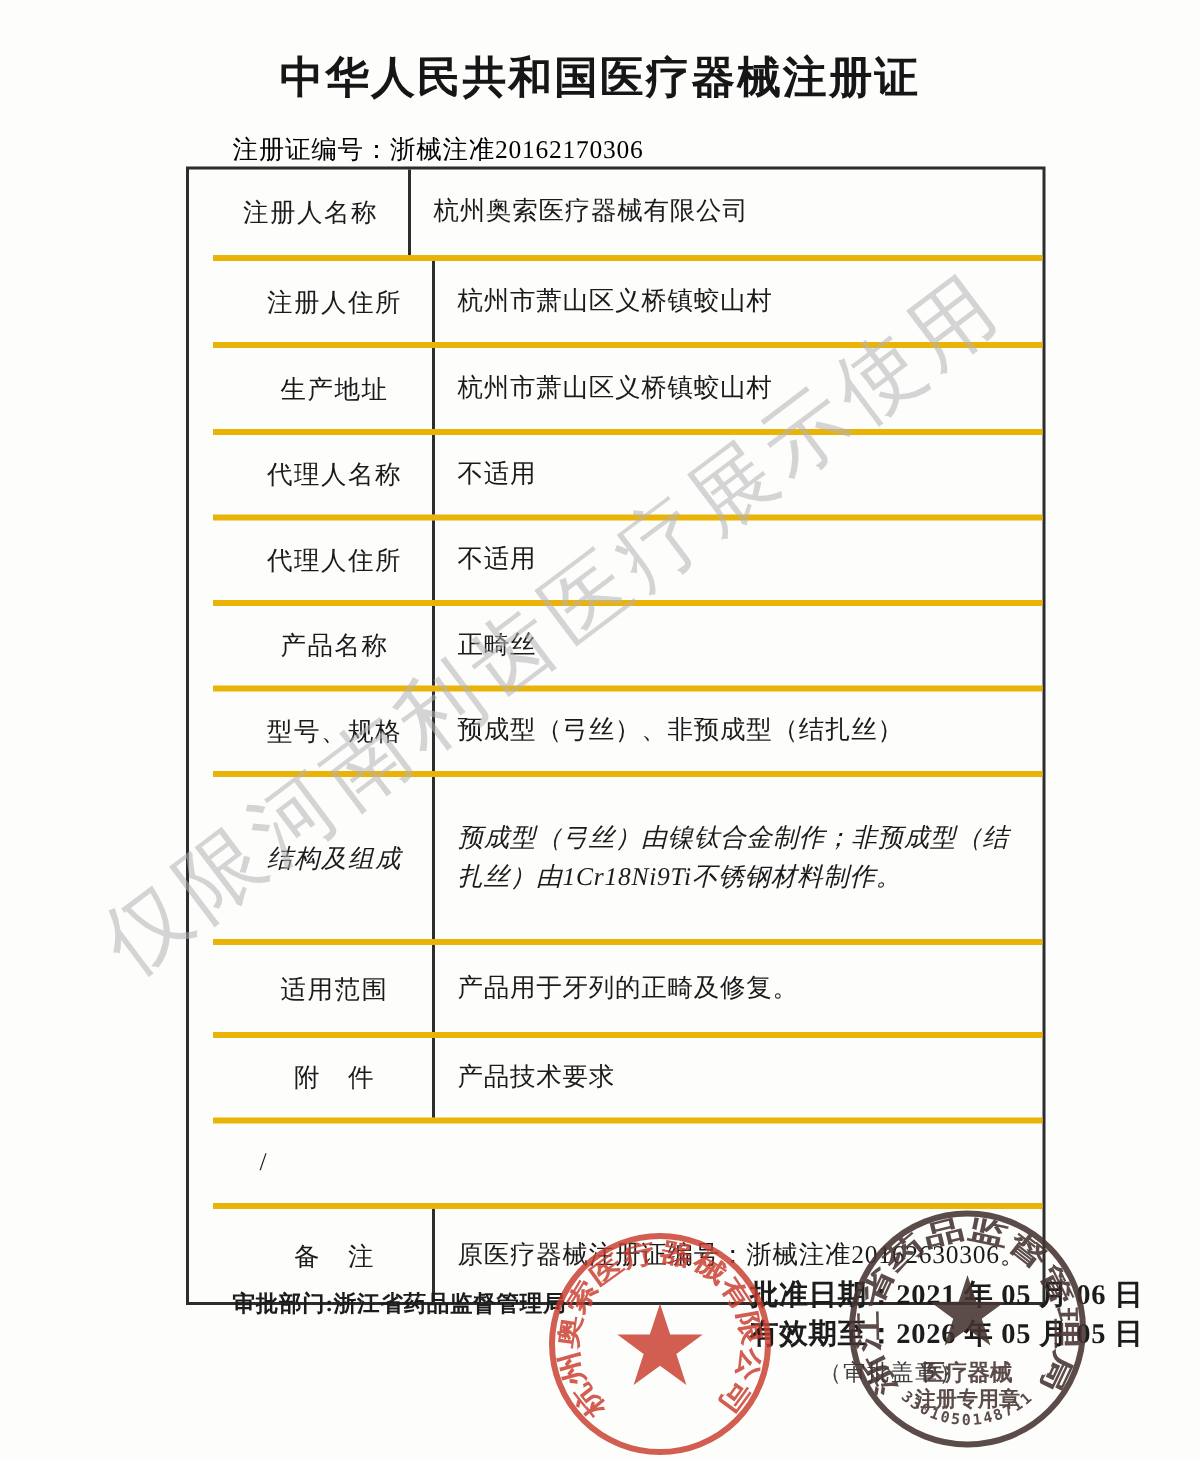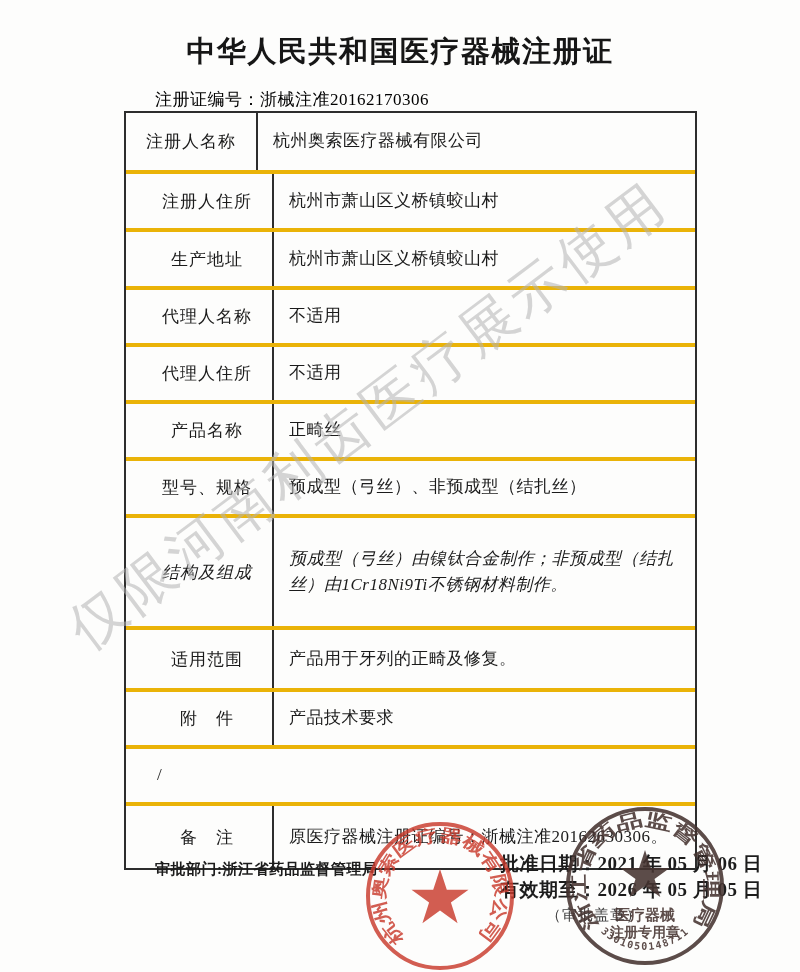--- a/index.html
+++ b/index.html
@@ -17,21 +17,21 @@
   }
   .cert-line {
     position:absolute; left:155px; top:88px;
     font-size:17px; color:#000000; letter-spacing:0.5px;
   }
 
   .cert-table {
     position:absolute; left:124px; top:111px; width:573px;
     border:2px solid #2d2d2d; background:transparent; z-index:2;
   }
-  .trow { display:flex; align-items:stretch; height:57px; }
+  .trow { display:flex; align-items:stretch; height:57px;margin-left:16px; }
   .trow + .trow { border-top:4px solid #eab308;padding-left:16px; }
   .trow:nth-child(2), .trow:nth-child(3) { height:58px; }
   .trow:nth-child(8) { height:112px;font-style:italic; }
   .trow:nth-child(9) { height:62px; }
   .trow:nth-child(12) { height:66px; }
   .tlabel {
     width:132px; flex:0 0 132px; border-right:2px solid #2d2d2d;
     display:flex; align-items:center; justify-content:center;
     font-size:17px; letter-spacing:1px; color:#1b1b1b; text-align:center;
     padding:0 4px;

